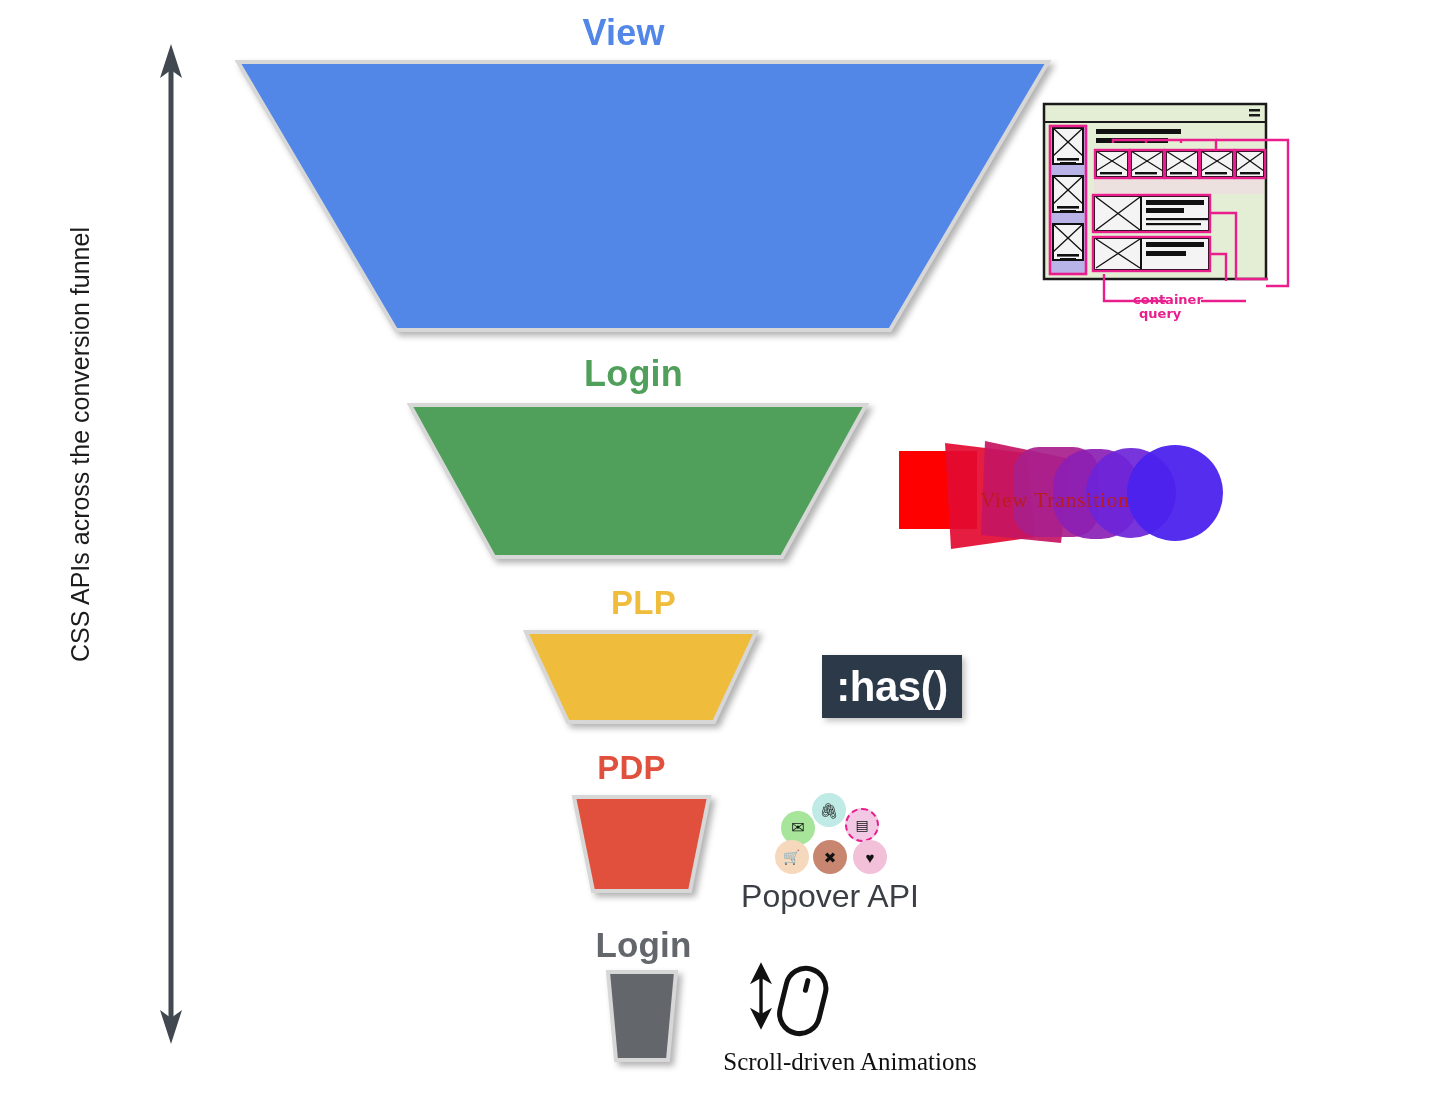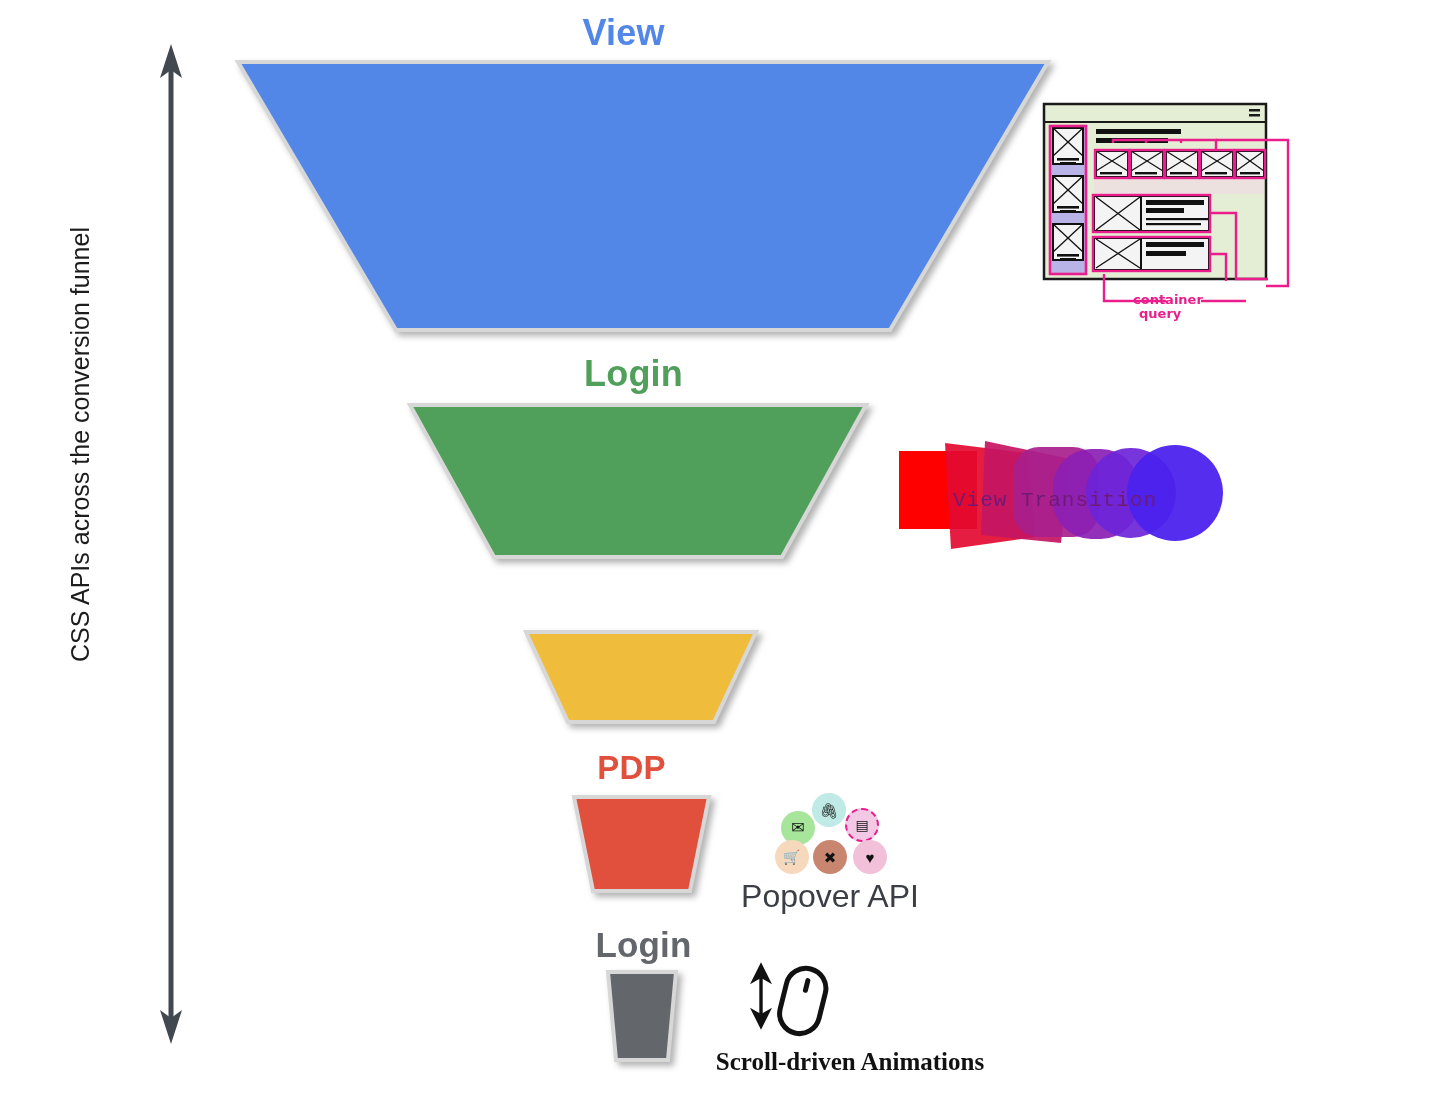--- a/index.html
+++ b/index.html
@@ -34,21 +34,21 @@
 
   
   .cq-wrap { position: absolute; left: 1036px; top: 96px; width: 300px; height: 250px; }
   .cq-wrap svg { display: block; }
 
   
   .vt-wrap { position: absolute; left: 885px; top: 425px; width: 340px; height: 150px; }
   .vt-label {
     position: absolute; left: 0; top: 0; width: 340px; height: 150px;
     display: flex; align-items: center; justify-content: center;
-    color: #701a75; font-family: Liberation Mono, monospace;
+    color: #b91c1c; font-family: Liberation Serif, serif;
     font-size: 21px; letter-spacing: 1px;
   }
 
   
   .has-badge {
     position: absolute; left: 822px; top: 655px;
     width: 140px; height: 63px;
     background: #2c3949;
     display: flex; align-items: center; justify-content: center;
     filter: drop-shadow(3px 3px 3px rgba(0,0,0,.25));
@@ -68,21 +68,21 @@
   .pop-label {
     position: absolute; left: 700px; top: 878px; width: 260px;
     text-align: center; font-size: 32px; color: #3b3f45;
   }
 
   
   .mouse-wrap { position: absolute; left: 745px; top: 962px; width: 100px; height: 78px; }
   .sda-label {
     position: absolute; left: 655px; top: 1048px; width: 390px;
     text-align: center; font-family: "Liberation Serif", serif;
-    font-size: 25px; font-weight: bold; color: #111111;
+    font-size: 25px; font-weight: normal; color: #111111;
   }
 </style>
 </head>
 <body>
 
 <div id="stage">
 
   <div class="axis-arrow">
     <svg width="22" height="1000" viewBox="0 0 22 1000">
       <line x1="11" y1="20" x2="11" y2="980" stroke="#42484f" stroke-width="5"></line>
@@ -99,20 +99,21 @@
     </svg>
   </div>
 
   <div class="stage-label" style="left:466px; top:353px; width:335px; font-size:36px; color:#50a05c;">Login</div>
   <div class="trap" style="left:410px; top:405px; width:456px; height:152px;">
     <svg width="456" height="152" viewBox="0 0 456 152">
       <polygon points="0,0 456,0 372,152 84,152" fill="#50a05c" stroke="#d7d7d7" stroke-width="4"></polygon>
     </svg>
   </div>
 
+  <div class="stage-label" style="left:476px; top:584px; width:335px; font-size:33px; color:#f0bc3c;">PLP</div>
   <div class="trap" style="left:526px; top:632px; width:230px; height:90px;">
     <svg width="230" height="90" viewBox="0 0 230 90">
       <polygon points="0,0 230,0 188,90 42,90" fill="#f0bc3c" stroke="#d7d7d7" stroke-width="4"></polygon>
     </svg>
   </div>
 
   <div class="stage-label" style="left:464px; top:749px; width:335px; font-size:33px; color:#e0503c;">PDP</div>
   <div class="trap" style="left:574px; top:797px; width:135px; height:94px;">
     <svg width="135" height="94" viewBox="0 0 135 94">
       <polygon points="0,0 135,0 116,94 19,94" fill="#e0503c" stroke="#d7d7d7" stroke-width="4"></polygon>
@@ -252,20 +253,23 @@
       <path d="M60,18 L142,28 L150,112 L66,124 Z" fill="#e30b31" opacity=".92"></path>
       <path d="M100,16 L186,34 L176,118 L96,110 Z" fill="#c51563" rx="12" opacity=".92"></path>
       <rect x="128" y="22" width="86" height="90" rx="26" fill="#a8208c" opacity=".92"></rect>
       <rect x="168" y="24" width="86" height="90" rx="38" fill="#8b1fb4" opacity=".92"></rect>
       <circle cx="246" cy="68" r="45" fill="#6d24d8" opacity=".92"></circle>
       <circle cx="290" cy="68" r="48" fill="#4b22ee" opacity=".95"></circle>
     </svg>
     <div class="vt-label">View Transition</div>
   </div>
 
+  <div class="has-badge">
+    <span>:has()</span>
+  </div>
 
   <div class="pop-wrap">
     <div class="pop-ico" style="left:6px; top:18px; background:#a6e59a;">✉</div>
     <div class="pop-ico" style="left:37px; top:0px; background:#bfeae6; font-size:15px;">🖇</div>
     <div class="pop-ico" style="left:70px; top:15px; background:#f2c8e4; border:2px dashed #e91e8c; font-size:14px;">▤</div>
     <div class="pop-ico" style="left:0px; top:47px; background:#f6d9bd; font-size:14px;">🛒</div>
     <div class="pop-ico" style="left:38px; top:47px; background:#c88670; font-size:15px;">✖</div>
     <div class="pop-ico" style="left:78px; top:47px; background:#f2c0d8; font-size:15px;">♥</div>
   </div>
   <div class="pop-label">Popover API</div>

